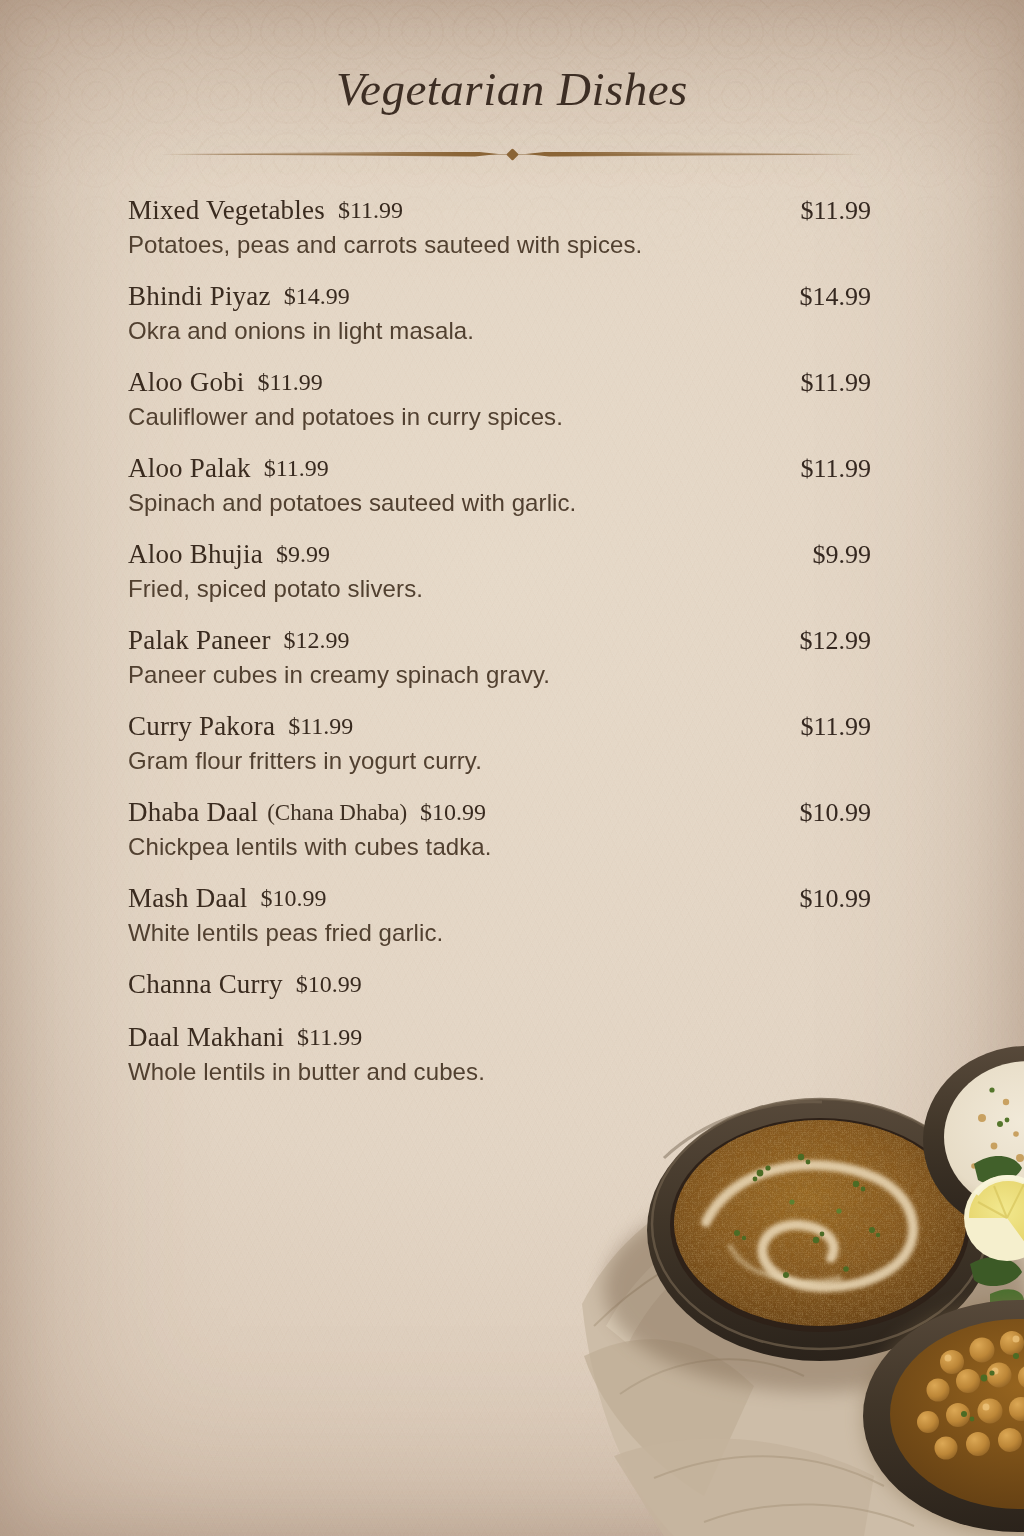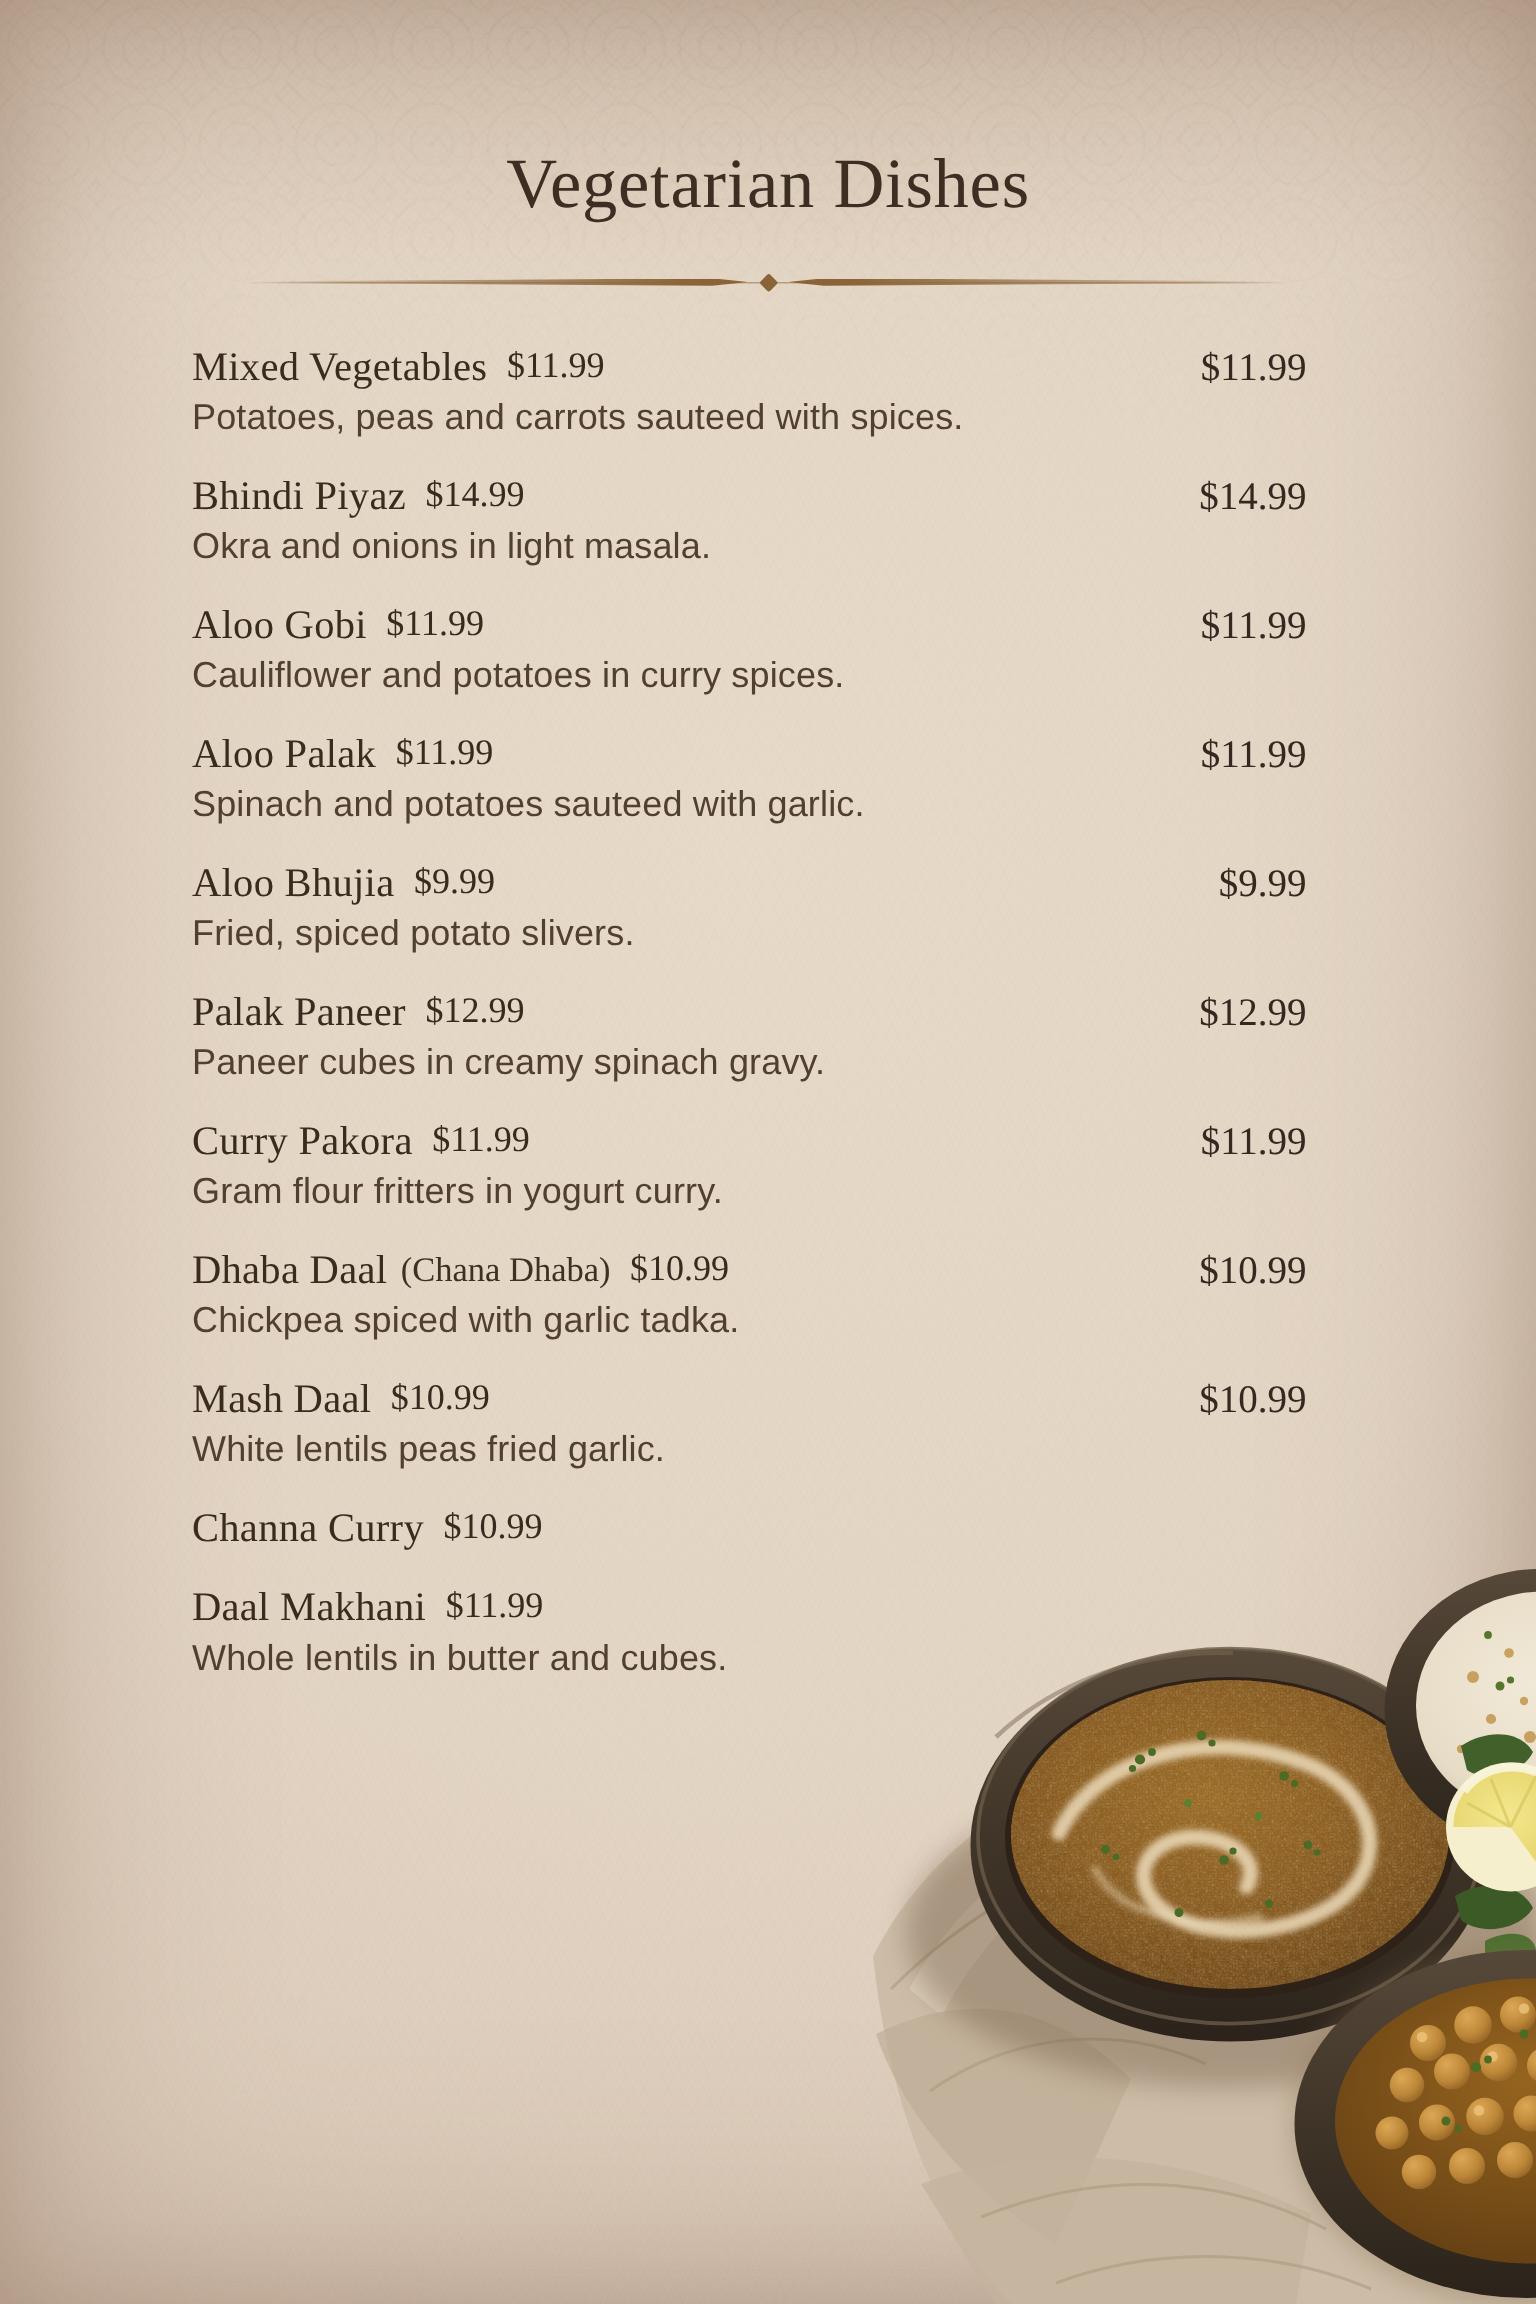--- a/index.html
+++ b/index.html
@@ -30,21 +30,21 @@
   .noise-svg { position:absolute; inset:0; width:100%; height:100%; pointer-events:none; }
   .vignette {
     position:absolute; inset:0; pointer-events:none;
     box-shadow: inset 0 0 190px rgba(124,92,70,.38), inset 0 0 55px rgba(124,92,70,.18);
     background:
       linear-gradient(rgba(146,112,88,.14), rgba(146,112,88,0) 12%),
       radial-gradient(ellipse 140% 120% at 50% 40%, rgba(0,0,0,0) 62%, rgba(114,84,64,.20) 100%);
   }
 
   
-  header { position:relative; padding-top:96px; text-align:center; z-index:2; }
+  header { position:relative; padding-top:62px; text-align:center; z-index:2;font-style:italic; }
   .title {
     font-size:47px; font-weight:500; letter-spacing:.5px;
     color:#3d2e24; line-height:1.15;
   }
   .divider { width:704px; height:10px; margin:33px auto 0; display:flex; align-items:center; position:relative; }
   .divider::before {
     content:""; position:absolute; left:0; right:0; top:4.5px; height:1px;
     background:linear-gradient(to right, rgba(138,103,62,0), rgba(138,103,62,.5) 10%, rgba(138,103,62,.5) 90%, rgba(138,103,62,0));
   }
   .dl { flex:1; height:5px; position:relative; z-index:1; }
@@ -174,21 +174,21 @@
     <div class="item-desc">Gram flour fritters in yogurt curry.</div>
   </div>
 
   <div class="menu-item">
     <div class="item-head">
       <span class="item-name">Dhaba Daal</span>
       <span class="item-suffix">(Chana Dhaba)</span>
       <span class="item-inline-price">$10.99</span>
       <span class="item-right-price">$10.99</span>
     </div>
-    <div class="item-desc">Chickpea spiced with garlic tadka.</div>
+    <div class="item-desc">Chickpea lentils with cubes tadka.</div>
   </div>
 
   <div class="menu-item">
     <div class="item-head">
       <span class="item-name">Mash Daal</span>
 
       <span class="item-inline-price">$10.99</span>
       <span class="item-right-price">$10.99</span>
     </div>
     <div class="item-desc">White lentils peas fried garlic.</div>

